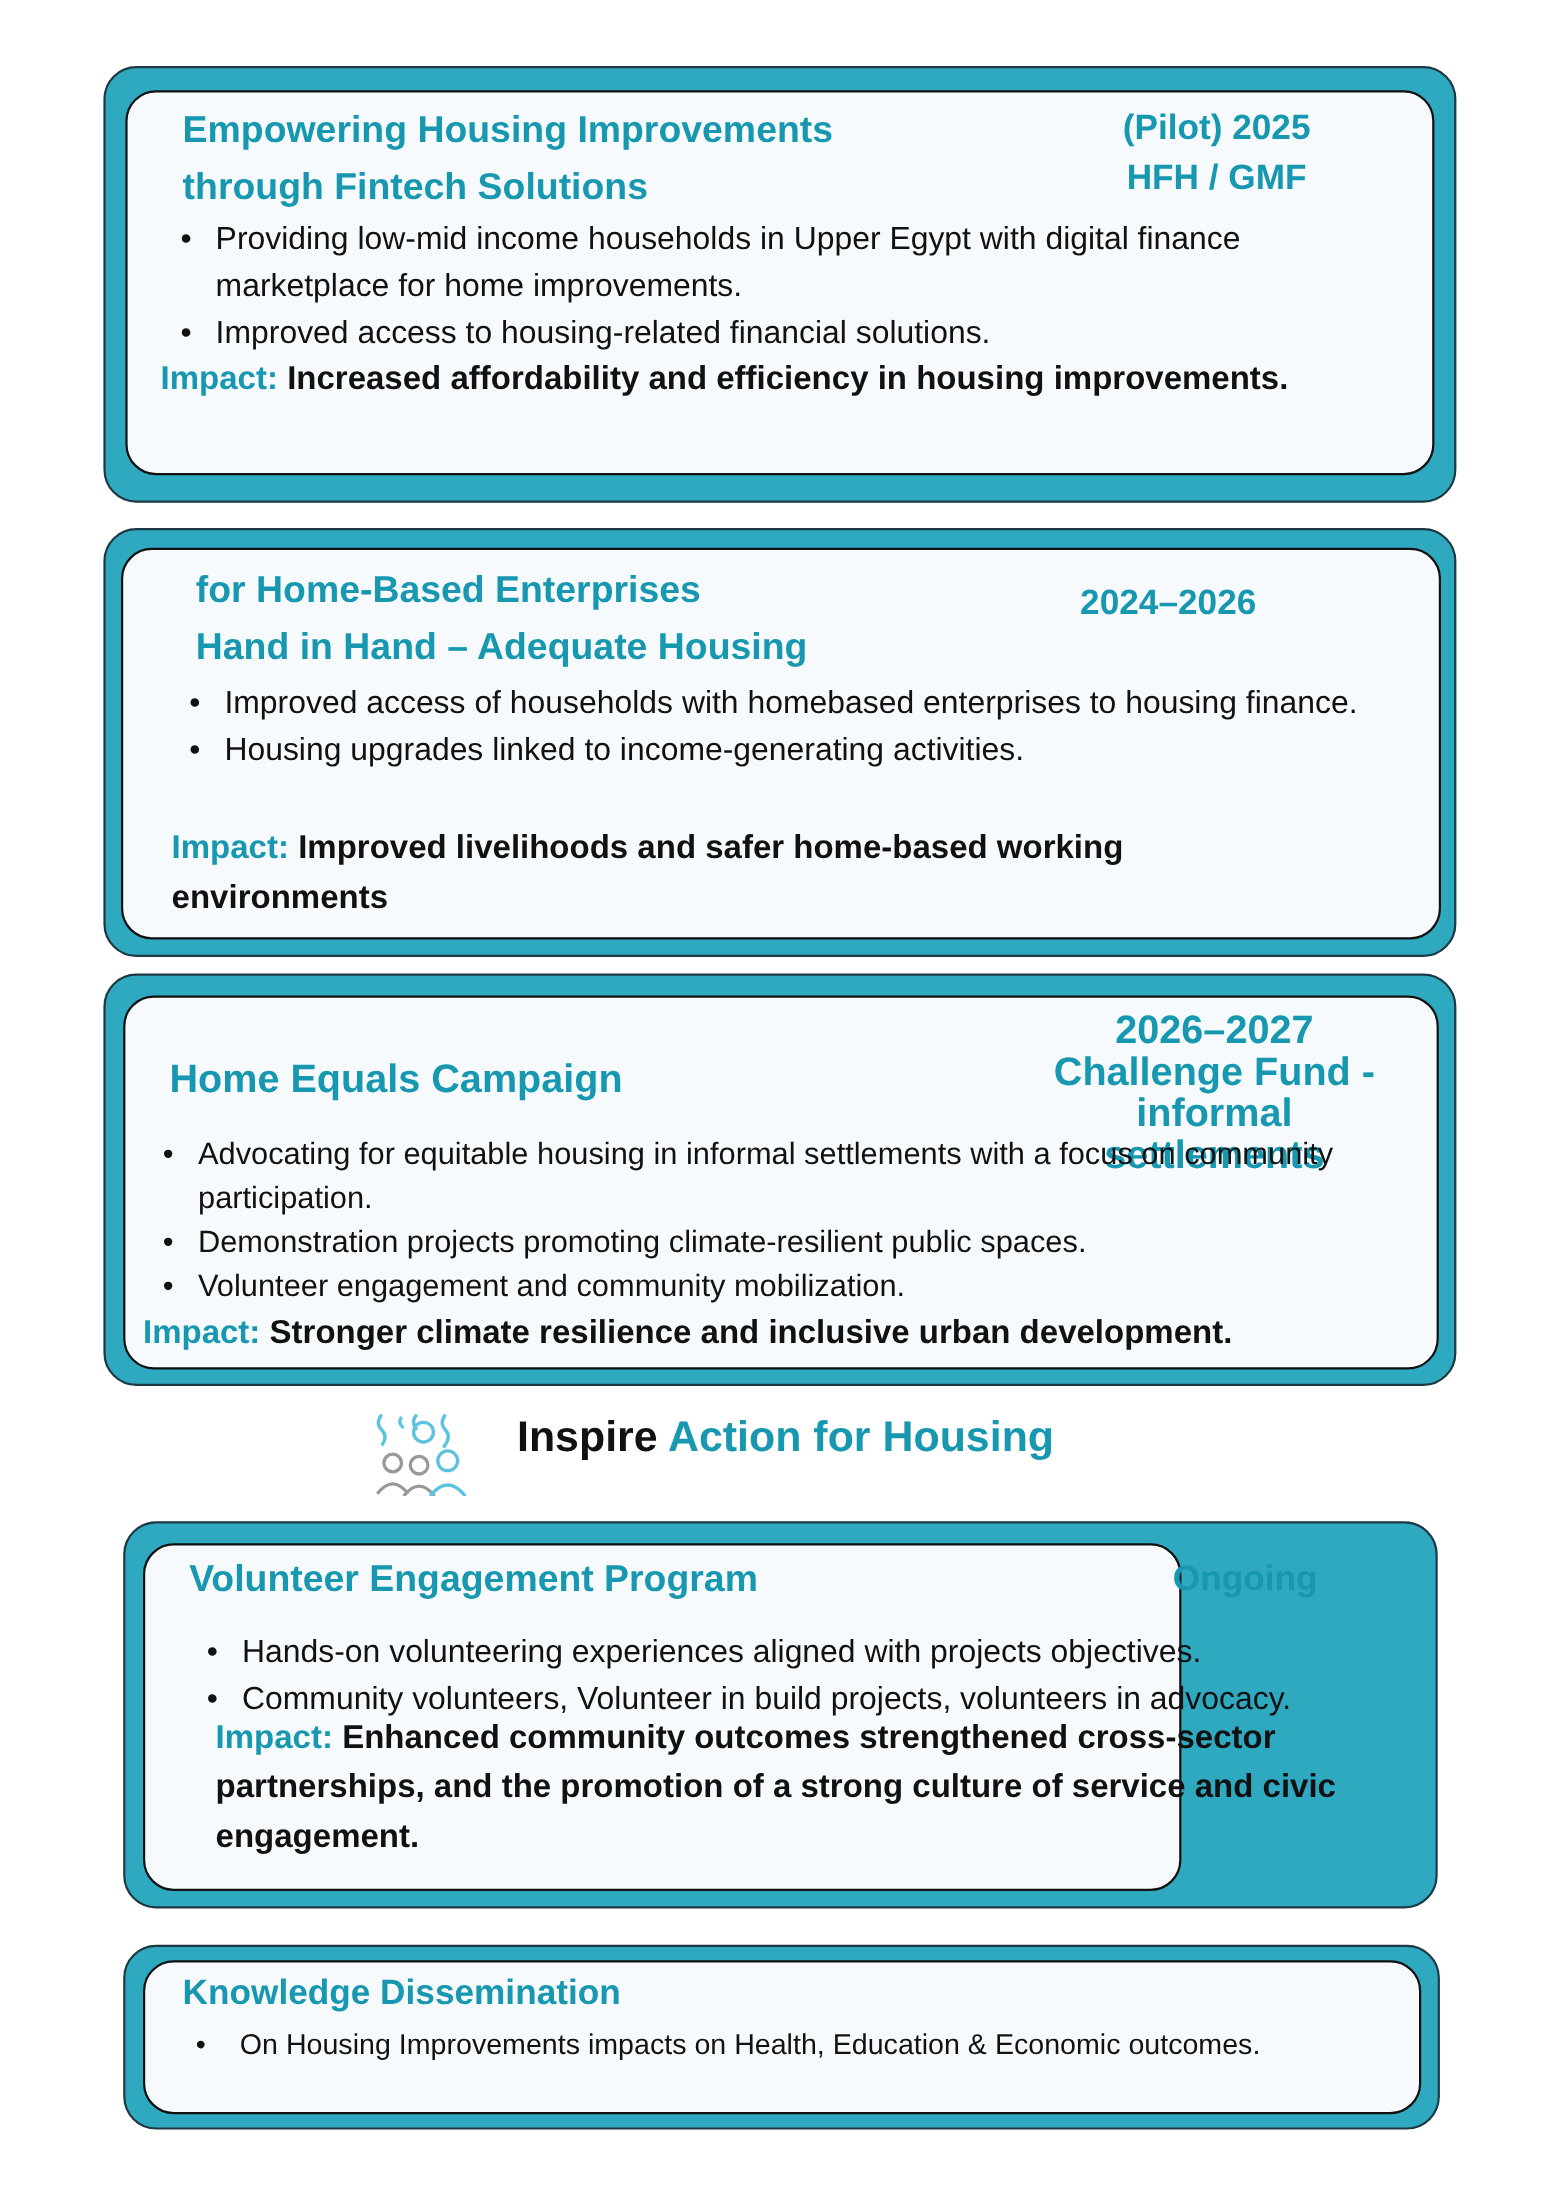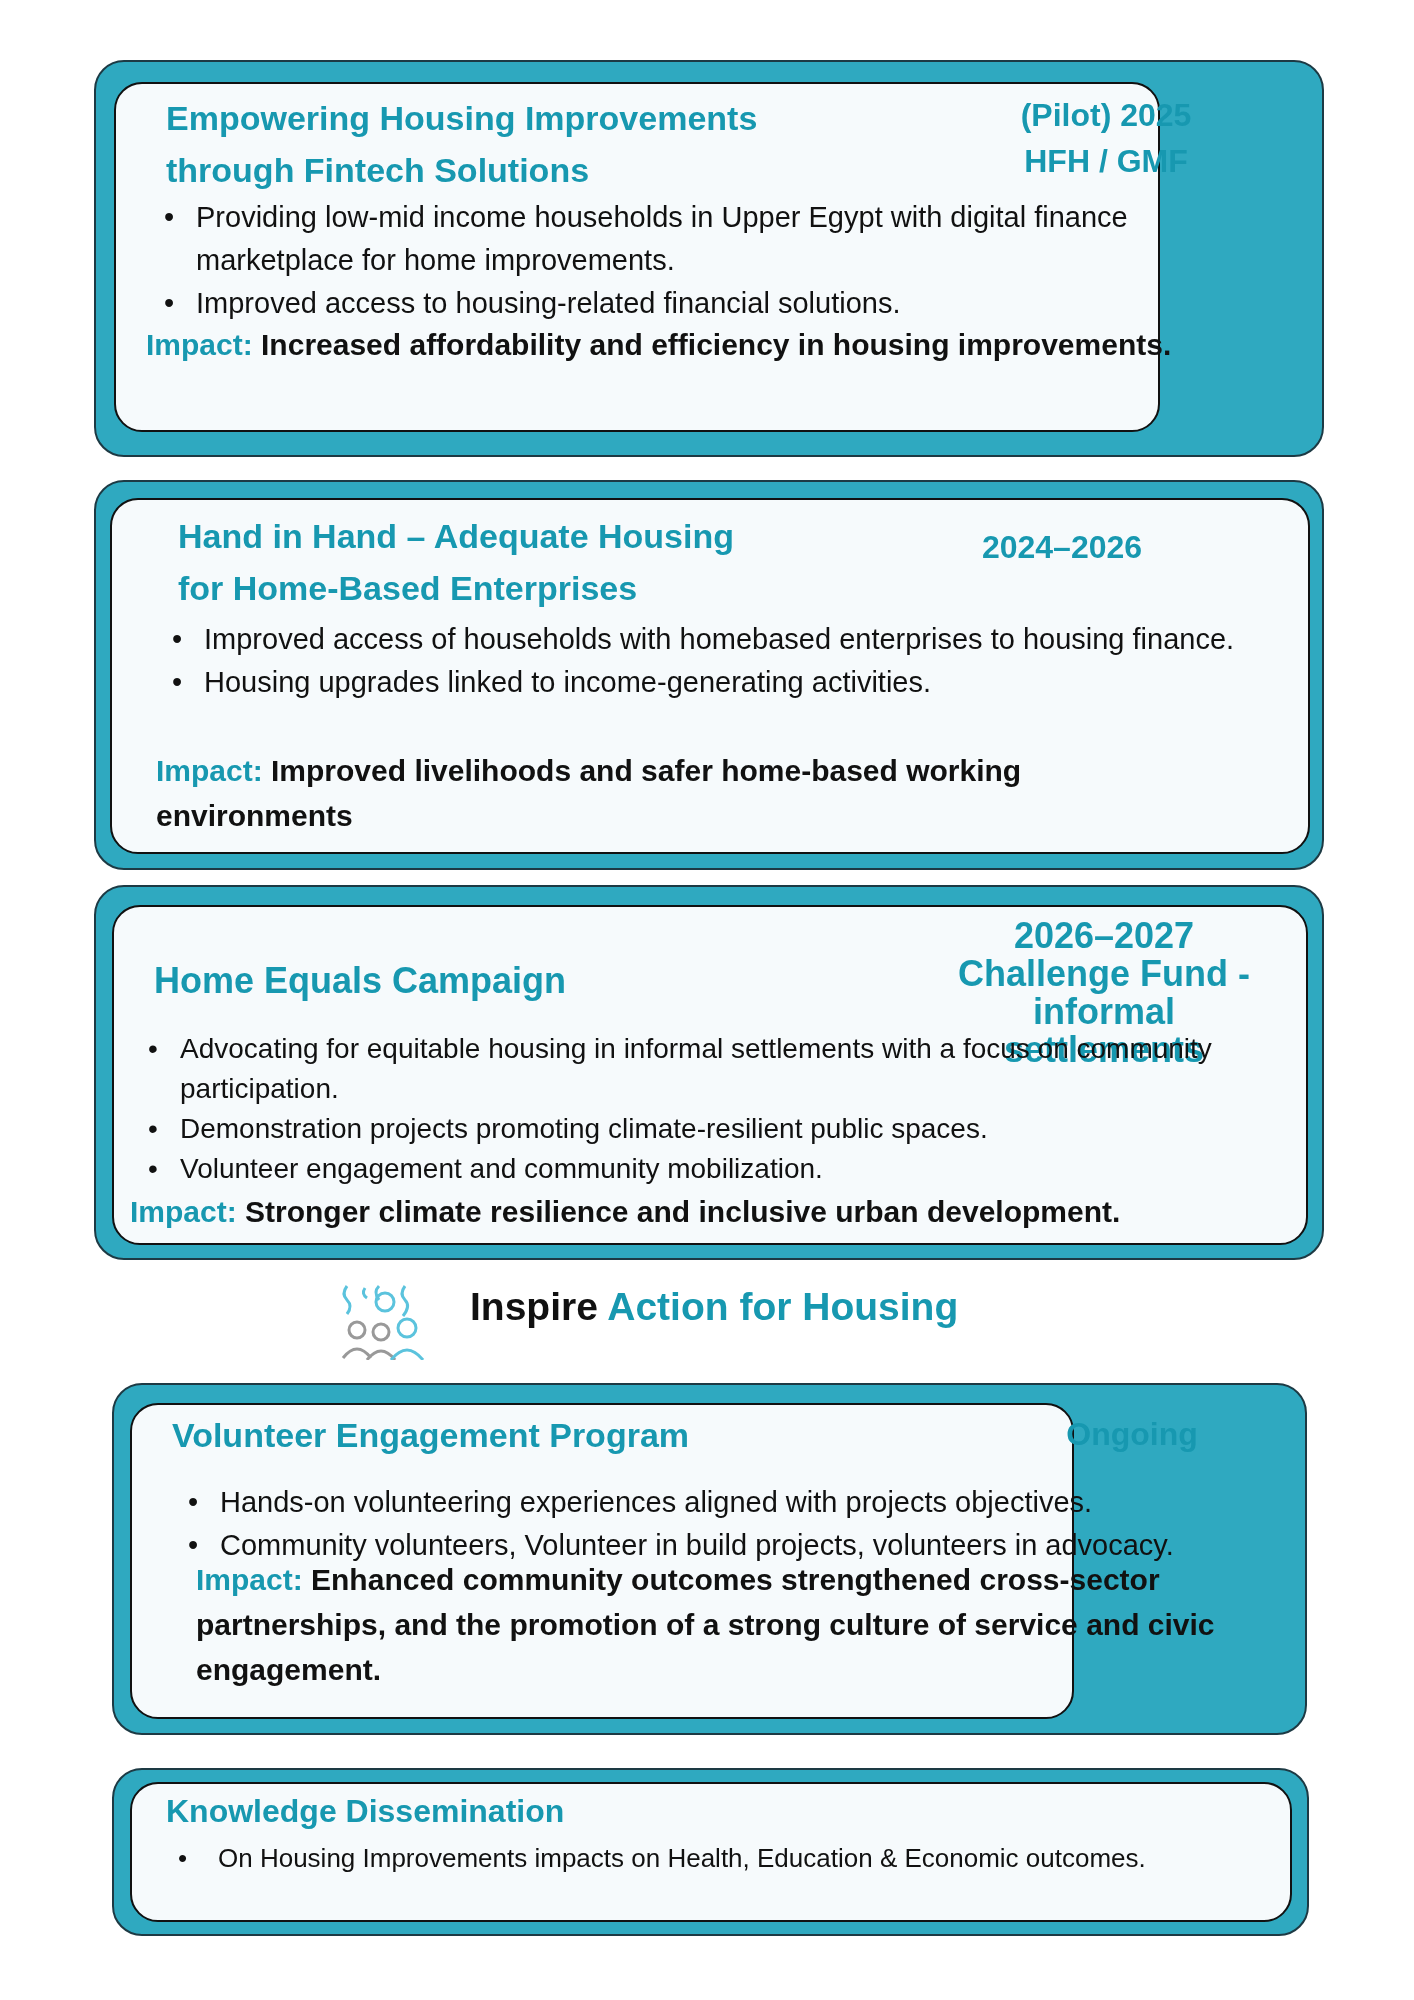--- a/index.html
+++ b/index.html
@@ -13,21 +13,21 @@
   .bullets li::before { content:"•"; position:absolute; left:0; top:0; }
   .impact { position:absolute; font-size:30px; line-height:45px; font-weight:bold; }
   .impact .lbl { color:#1798b0; }
   .section-head { position:absolute; left:470px; top:1285px; font-size:39px; font-weight:bold; }
   .section-head .accent { color:#1798b0; }
 </style>
 </head>
 <body>
 
 <div class="card" style="left:94px;top:60px;width:1230px;height:397px;">
-  <div class="inner" style="left:18px;top:20px;width:1046px;height:350px;">
+  <div class="inner" style="left:18px;top:20px;width:1190px;height:350px;">
     <div class="title" style="left:50px;top:8px;">
       <div>Empowering Housing Improvements</div>
       <div>through Fintech Solutions</div>
     </div>
     <div class="meta" style="left:880px;top:8px;width:220px;">
       <div>(Pilot) 2025</div>
       <div>HFH / GMF</div>
     </div>
     <ul class="bullets" style="left:48px;top:112px;width:1110px;">
       <li>Providing low-mid income households in Upper Egypt with digital finance marketplace for home improvements.</li>
@@ -36,22 +36,22 @@
     <div class="impact" style="left:30px;top:238px;width:1100px;">
       <span class="lbl">Impact:</span>
       <span>Increased affordability and efficiency in housing improvements.</span>
     </div>
   </div>
 </div>
 
 <div class="card" style="left:94px;top:480px;width:1230px;height:390px;">
   <div class="inner" style="left:14px;top:16px;width:1200px;height:356px;">
     <div class="title" style="left:66px;top:10px;">
+      <div>for Home-Based Enterprises</div>
       <div>Hand in Hand – Adequate Housing</div>
-      <div>for Home-Based Enterprises</div>
     </div>
     <div class="meta" style="left:740px;top:24px;width:420px;text-align:center;">
       <div>2024–2026</div>
     </div>
     <ul class="bullets" style="left:60px;top:118px;width:1110px;">
       <li>Improved access of households with homebased enterprises to housing finance.</li>
       <li>Housing upgrades linked to income-generating activities.</li>
     </ul>
     <div class="impact" style="left:44px;top:248px;width:1050px;">
       <span class="lbl">Impact:</span>

